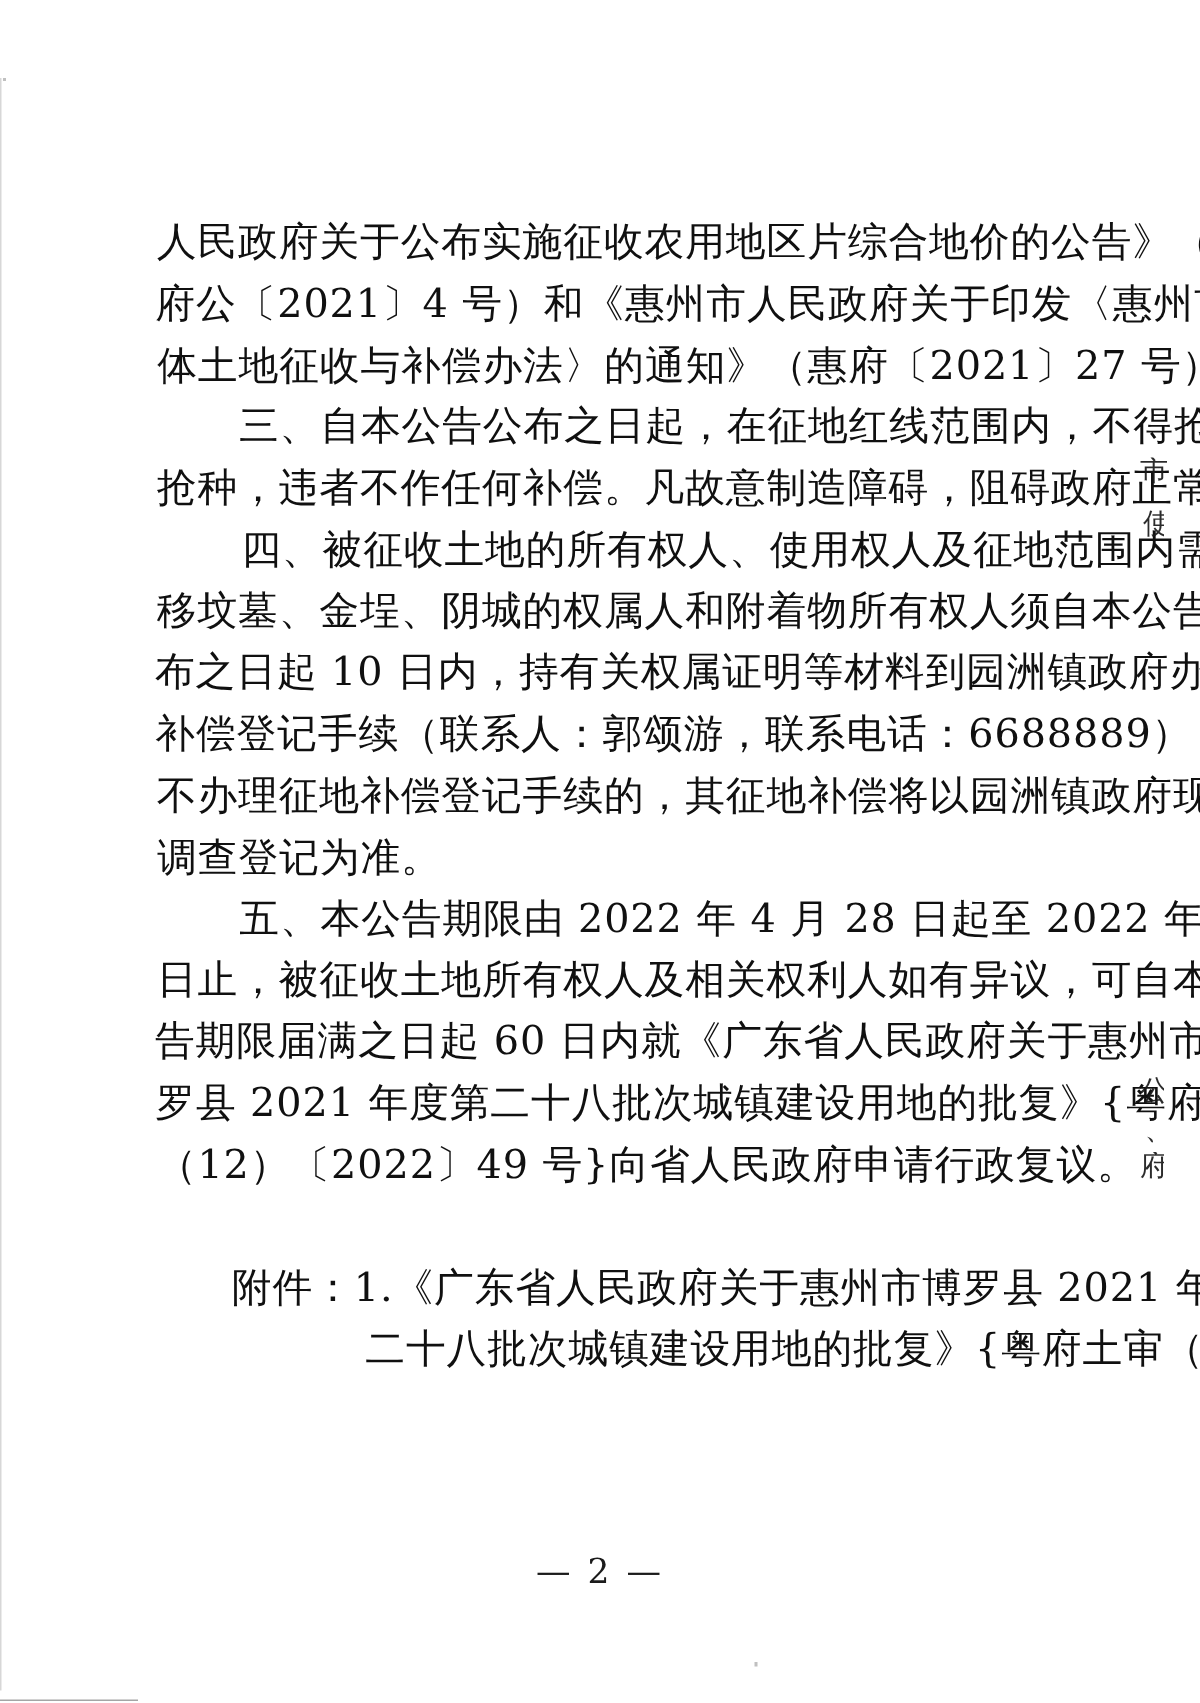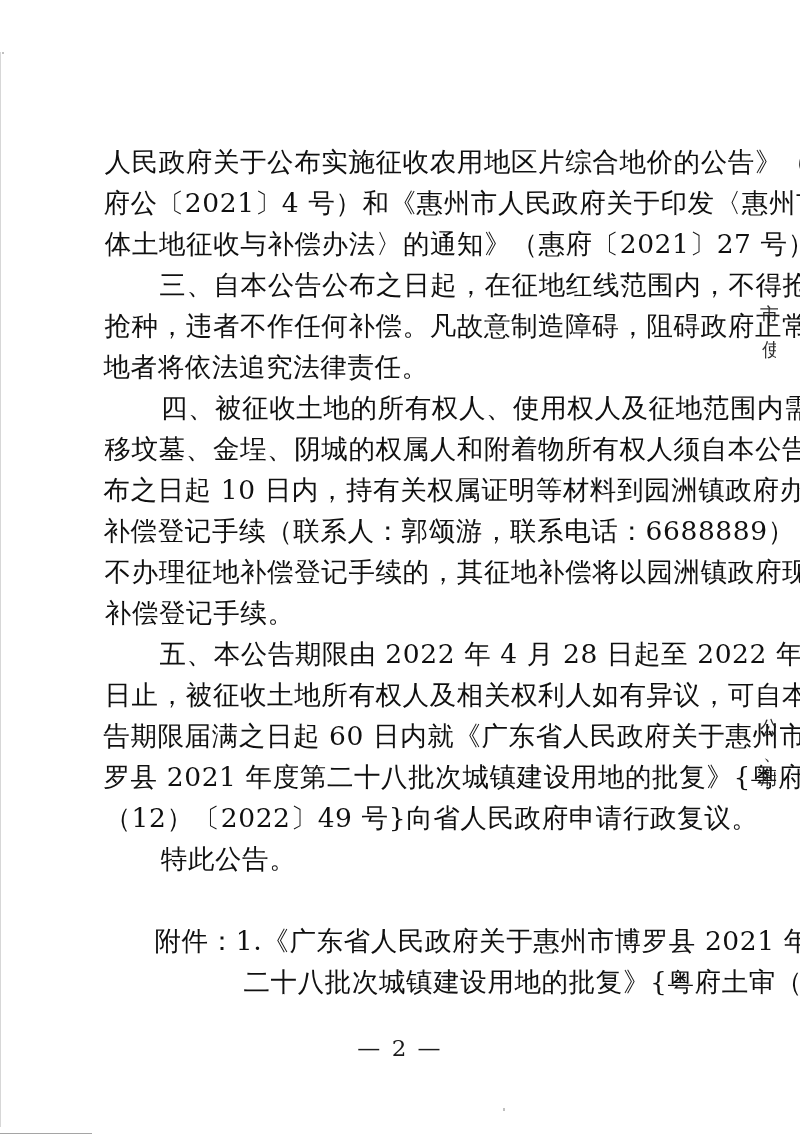--- a/index.html
+++ b/index.html
@@ -124,36 +124,34 @@
   <div class="scan-speck" style="left:2px; top:52px; width:2px; height:2px;"></div>
 
   <div class="doc-body">
 
     <div class="para-line ind-0 j1">人民政府关于公布实施征收农用地区片综合地价的公告》（惠</div>
     <div class="para-line ind-0 j2">府公〔2021〕4 号）和《惠州市人民政府关于印发〈惠州市集</div>
     <div class="para-line ind-0 j3">体土地征收与补偿办法〉的通知》（惠府〔2021〕27 号）规定</div>
 
     <div class="para-line ind-2 j4">三、自本公告公布之日起，在征地红线范围内，不得抢建、</div>
     <div class="para-line ind-0 j1">抢种，违者不作任何补偿。凡故意制造障碍，阻碍政府正常征</div>
-    <div class="para-line ind-0 j2">地者将依法追究法律责任。</div>
 
     <div class="para-line ind-2 j3">四、被征收土地的所有权人、使用权人及征地范围内需迁</div>
     <div class="para-line ind-0 j1">移坟墓、金埕、阴城的权属人和附着物所有权人须自本公告公</div>
     <div class="para-line ind-0 j4">布之日起 10 日内，持有关权属证明等材料到园洲镇政府办理</div>
     <div class="para-line ind-0 j2">补偿登记手续（联系人：郭颂游，联系电话：6688889），逾期</div>
     <div class="para-line ind-0 j1">不办理征地补偿登记手续的，其征地补偿将以园洲镇政府现场</div>
-    <div class="para-line ind-0 j3">补偿登记手续。</div>
+    <div class="para-line ind-0 j3">调查登记为准。</div>
 
     <div class="para-line ind-2 j2">五、本公告期限由 2022 年 4 月 28 日起至 2022 年 5 月 13</div>
     <div class="para-line ind-0 j1">日止，被征收土地所有权人及相关权利人如有异议，可自本公</div>
     <div class="para-line ind-0 j4">告期限届满之日起 60 日内就《广东省人民政府关于惠州市博</div>
     <div class="para-line ind-0 j2">罗县 2021 年度第二十八批次城镇建设用地的批复》{粤府土审</div>
     <div class="para-line ind-0 j1">（12）〔2022〕49 号}向省人民政府申请行政复议。</div>
 
-    <div class="para-line ind-2 j3">特此公告。</div>
 
     <div class="spacer-line"></div>
 
     <div class="para-line ind-2b j1">附件：1.《广东省人民政府关于惠州市博罗县 2021 年度第</div>
     <div class="para-line ind-5 j2">二十八批次城镇建设用地的批复》{粤府土审（10）</div>
 
   </div>
 
   <div class="margin-frag frag-a">市</div>
   <div class="margin-frag frag-b">使</div>

